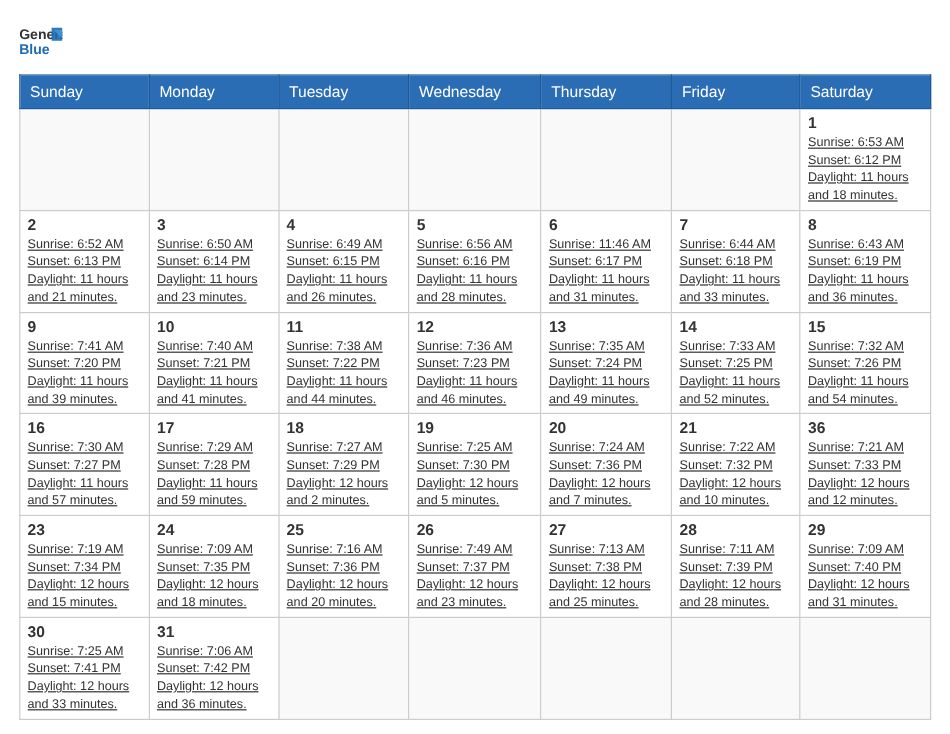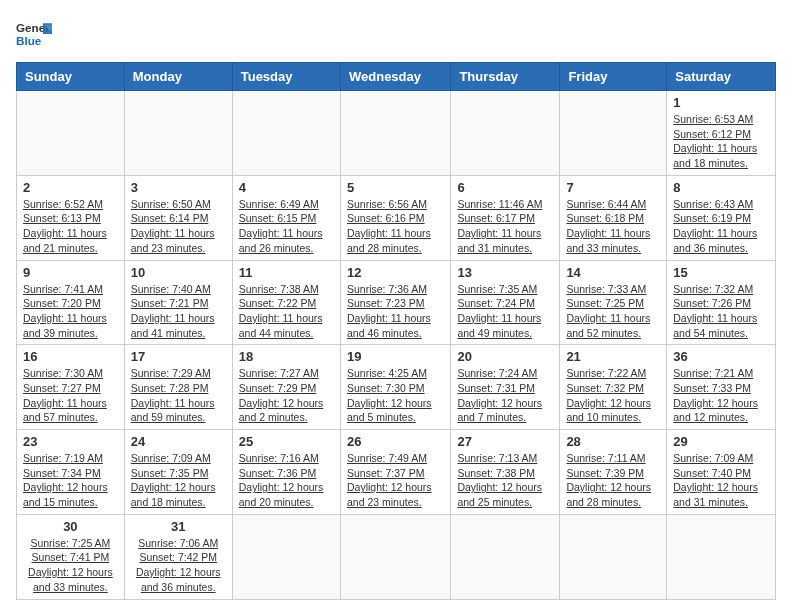--- a/index.html
+++ b/index.html
@@ -41,21 +41,21 @@
       width: 100%;
       border-collapse: collapse;
       border: 1px solid #ccc;
     }
     .calendar th {
       background-color: #2a6db5;
       color: #fff;
       text-align: left;
       padding: 6px 8px;
       font-size: 13px;
-      font-weight: bold;
+      font-weight: normal;
       border: 1px solid #1e5a9a;
     }
     .calendar td {
       vertical-align: top;
       padding: 4px 6px;
       border: 1px solid #ccc;
       width: 113px;
       min-height: 80px;
       font-size: 11px;
       color: #333;
@@ -71,21 +71,20 @@
       margin-bottom: 2px;
     }
     .day-info {
       font-size: 10.5px;
       line-height: 1.4;
       color: #333;
       text-decoration: underline;
     }
     .last-row td {
       min-height: 60px;
-      text-align: center;
     }
   </style>
 </head>
 <body>
 
 <div class="header-area">
   <div class="logo">
     <svg class="logo-icon" viewBox="0 0 40 40">
 
       <text x="0" y="18" font-size="13" font-family="Arial" font-weight="bold" fill="#333">General</text>
@@ -229,28 +228,28 @@
 Daylight: 11 hours and 59 minutes.</div>
         </td>
         <td>
           <span class="day-number">18</span>
           <div class="day-info">Sunrise: 7:27 AM
 Sunset: 7:29 PM
 Daylight: 12 hours and 2 minutes.</div>
         </td>
         <td>
           <span class="day-number">19</span>
-          <div class="day-info">Sunrise: 4:25 AM
+          <div class="day-info">Sunrise: 7:25 AM
 Sunset: 7:30 PM
 Daylight: 12 hours and 5 minutes.</div>
         </td>
         <td>
           <span class="day-number">20</span>
           <div class="day-info">Sunrise: 7:24 AM
-Sunset: 7:31 PM
+Sunset: 7:36 PM
 Daylight: 12 hours and 7 minutes.</div>
         </td>
         <td>
           <span class="day-number">21</span>
           <div class="day-info">Sunrise: 7:22 AM
 Sunset: 7:32 PM
 Daylight: 12 hours and 10 minutes.</div>
         </td>
         <td>
           <span class="day-number">36</span>

